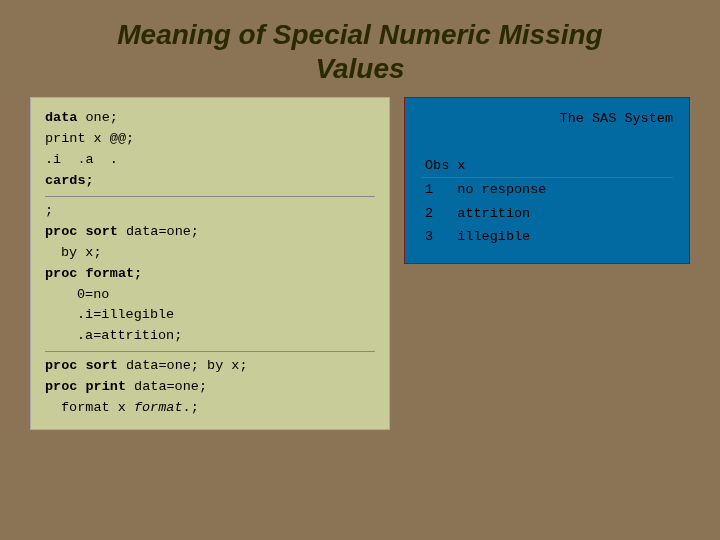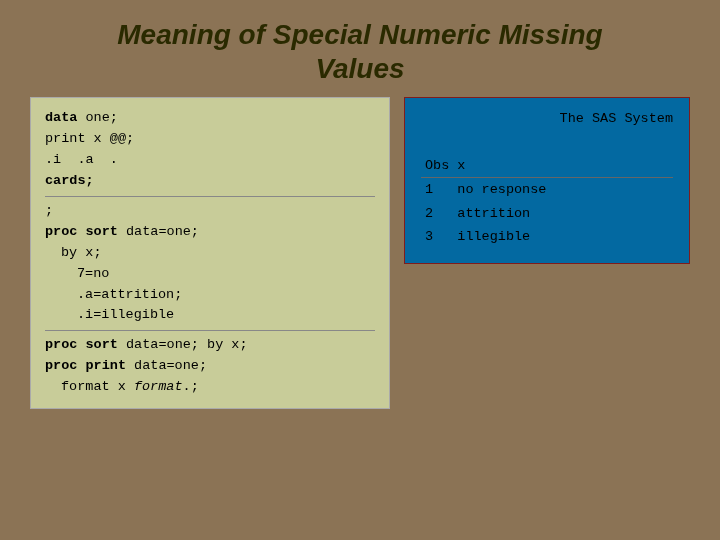--- a/index.html
+++ b/index.html
@@ -107,23 +107,24 @@
 <div class="content-area">
   <div class="code-panel">
     <div><span class="kw">data</span> one;</div>
     <div>print x @@;</div>
     <div>.i &nbsp;.a &nbsp;.</div>
     <div><span class="kw">cards;</span></div>
     <hr class="code-separator">
     <div>;</div>
     <div><span class="kw">proc sort</span> data=one;</div>
     <div class="indent1">by x;</div>
-    <div class="indent2">7=no</div>
+    <div><span class="kw">proc format;</span></div>
+    <div class="indent2">0=no</div>
+    <div class="indent2">.i=illegible</div>
     <div class="indent2">.a=attrition;</div>
-    <div class="indent2">.i=illegible</div>
     <hr class="code-separator">
     <div><span class="kw">proc sort</span> data=one; by x;</div>
     <div><span class="kw">proc print</span> data=one;</div>
     <div class="indent1">format x <em>format</em>.;</div>
   </div>
 
   <div class="output-panel">
     <div class="output-title">The SAS System</div>
     <br>
     <table class="output-table">

